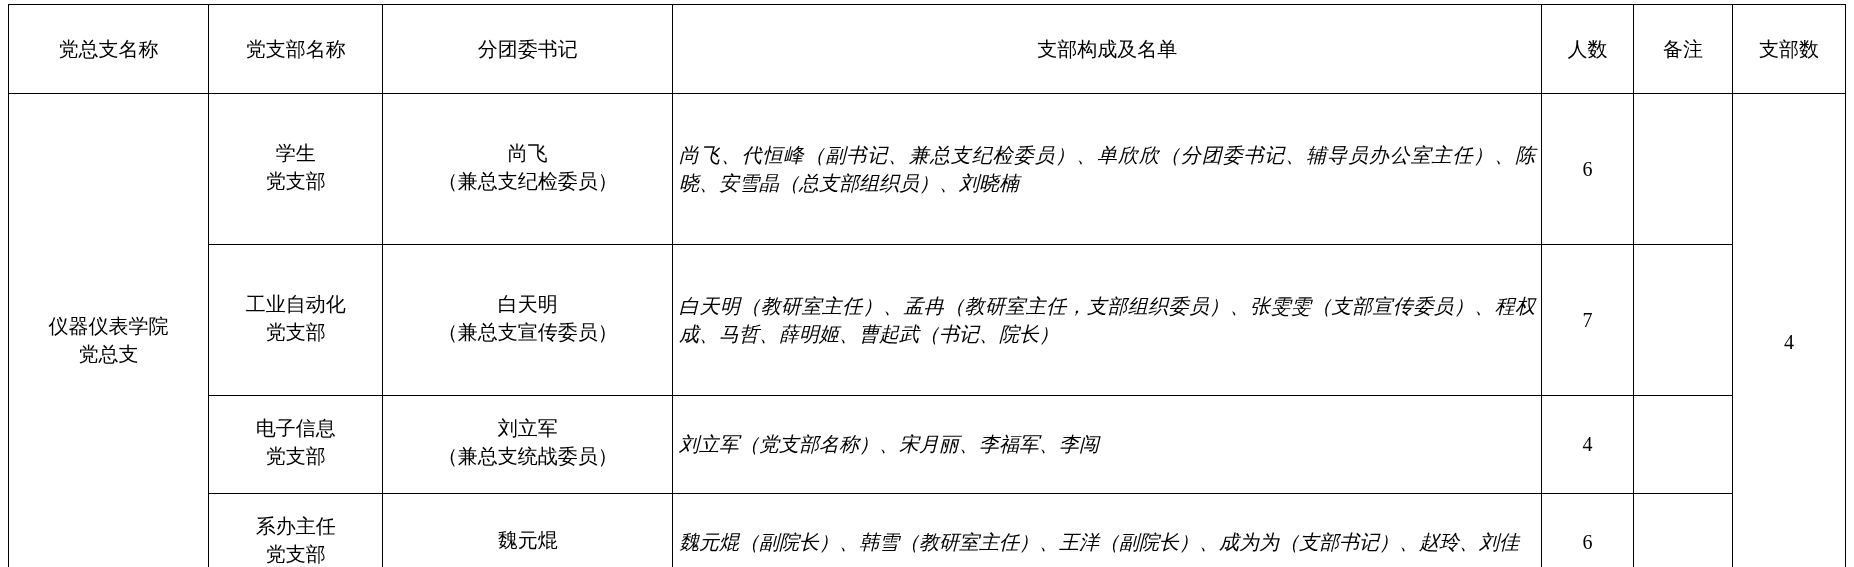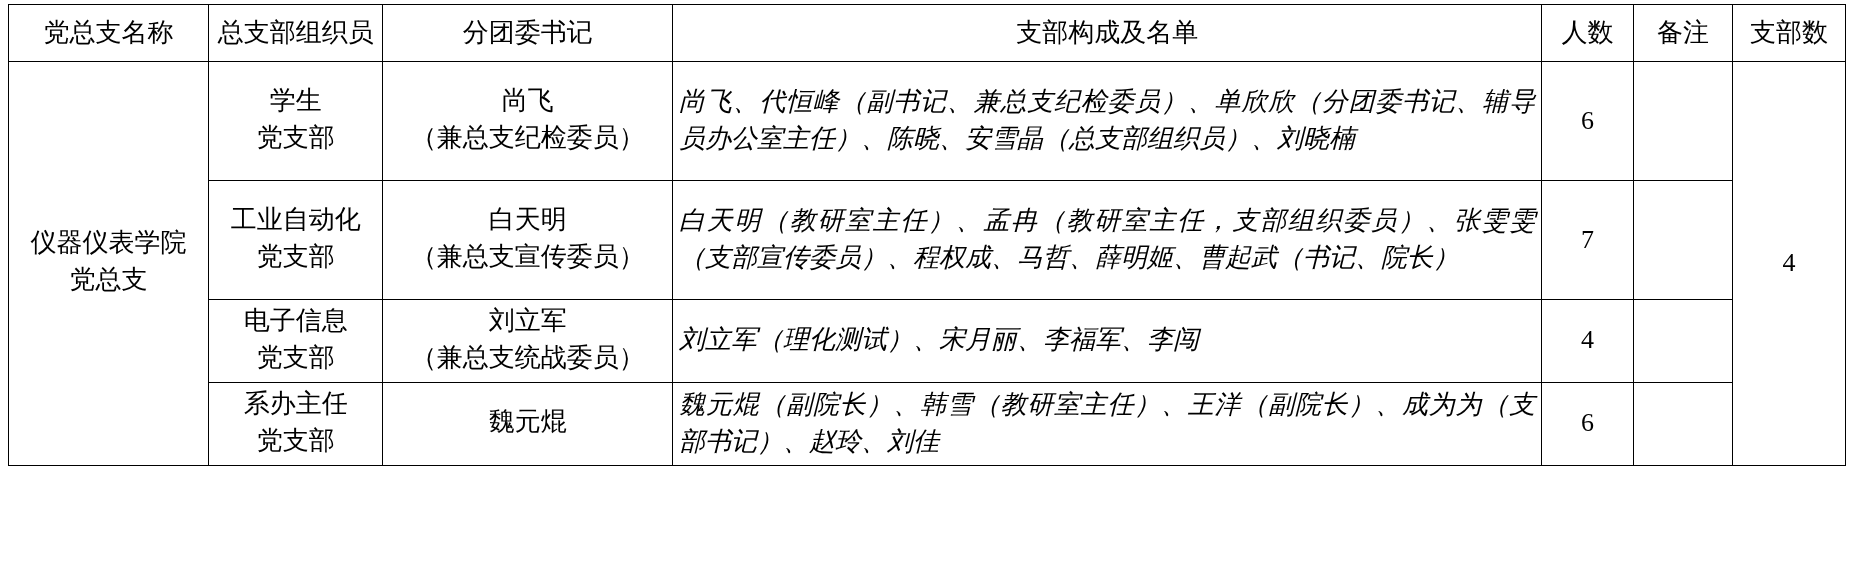--- a/index.html
+++ b/index.html
@@ -19,22 +19,22 @@
   }
   table.branch-table {
     border-collapse: collapse;
     table-layout: fixed;
     width: 1838px;
     background: #ffffff;
   }
   table.branch-table td,
   table.branch-table th {
     border: 1px solid #000000;
-    padding: 4px 6px;
-    font-size: 26px;
+    padding: 20px 6px;
+    font-size: 20px;
     line-height: 1.42;
     vertical-align: middle;
     font-weight: normal;
   }
   thead th {
     text-align: center;
     height: 48px;
     padding: 3px 4px;
   }
   .c-center { text-align: center; }
@@ -70,21 +70,21 @@
       <col class="col-zhibu">
       <col class="col-shuji">
       <col class="col-mingdan">
       <col class="col-renshu">
       <col class="col-beizhu">
       <col class="col-zhibushu">
     </colgroup>
     <thead>
       <tr>
         <th class="c-center">党总支名称</th>
-        <th class="c-center">总支部组织员</th>
+        <th class="c-center">党支部名称</th>
         <th class="c-center">分团委书记</th>
         <th class="c-center">支部构成及名单</th>
         <th class="c-center">人数</th>
         <th class="c-center">备注</th>
         <th class="c-center">支部数</th>
       </tr>
     </thead>
     <tbody>
       <tr>
         <td class="c-center" rowspan="4">
@@ -133,21 +133,21 @@
             <span>电子信息</span>
             <span>党支部</span>
           </span>
         </td>
         <td class="c-center">
           <span class="cell-lines">
             <span>刘立军</span>
             <span>（兼总支统战委员）</span>
           </span>
         </td>
-        <td class="c-left names">刘立军（理化测试）、宋月丽、李福军、李闯</td>
+        <td class="c-left names">刘立军（党支部名称）、宋月丽、李福军、李闯</td>
         <td class="c-center">4</td>
         <td class="c-center"></td>
       </tr>
       <tr>
         <td class="c-center">
           <span class="cell-lines">
             <span>系办主任</span>
             <span>党支部</span>
           </span>
         </td>

